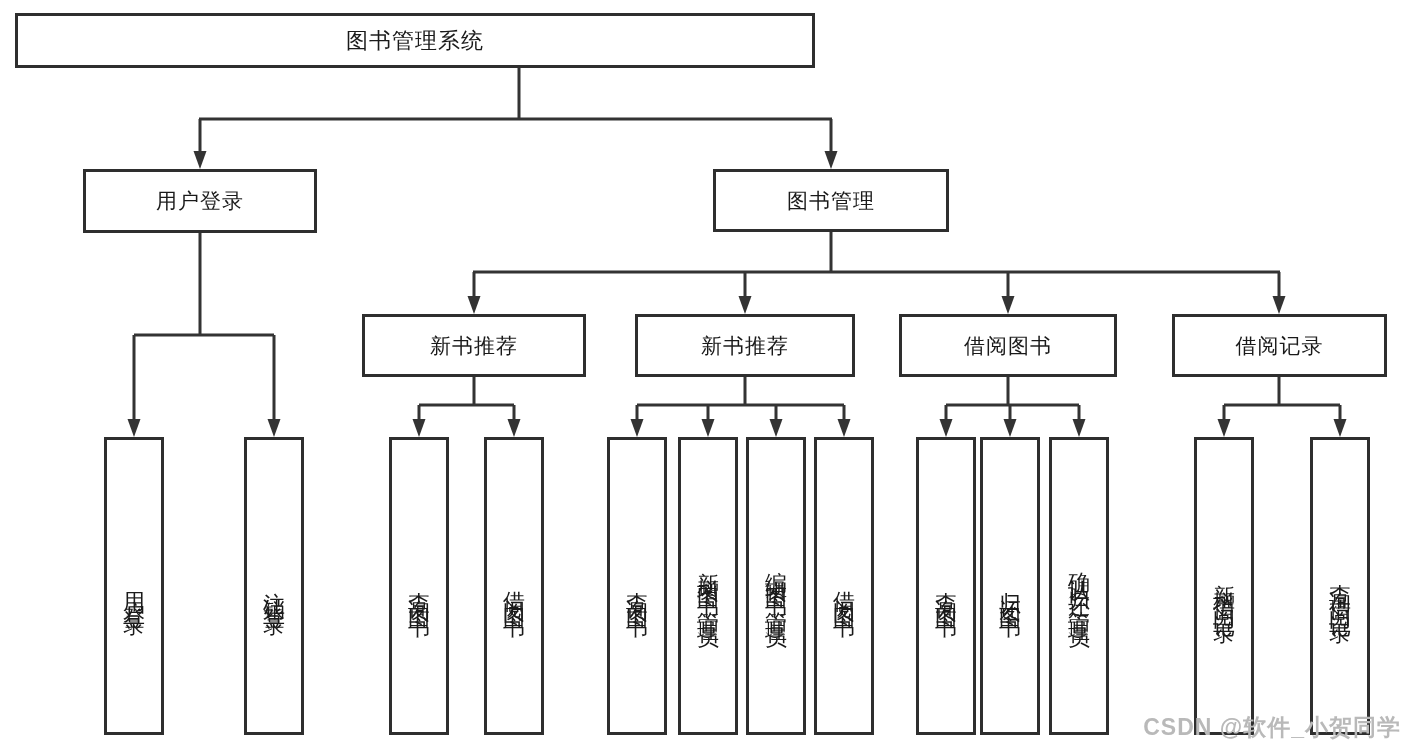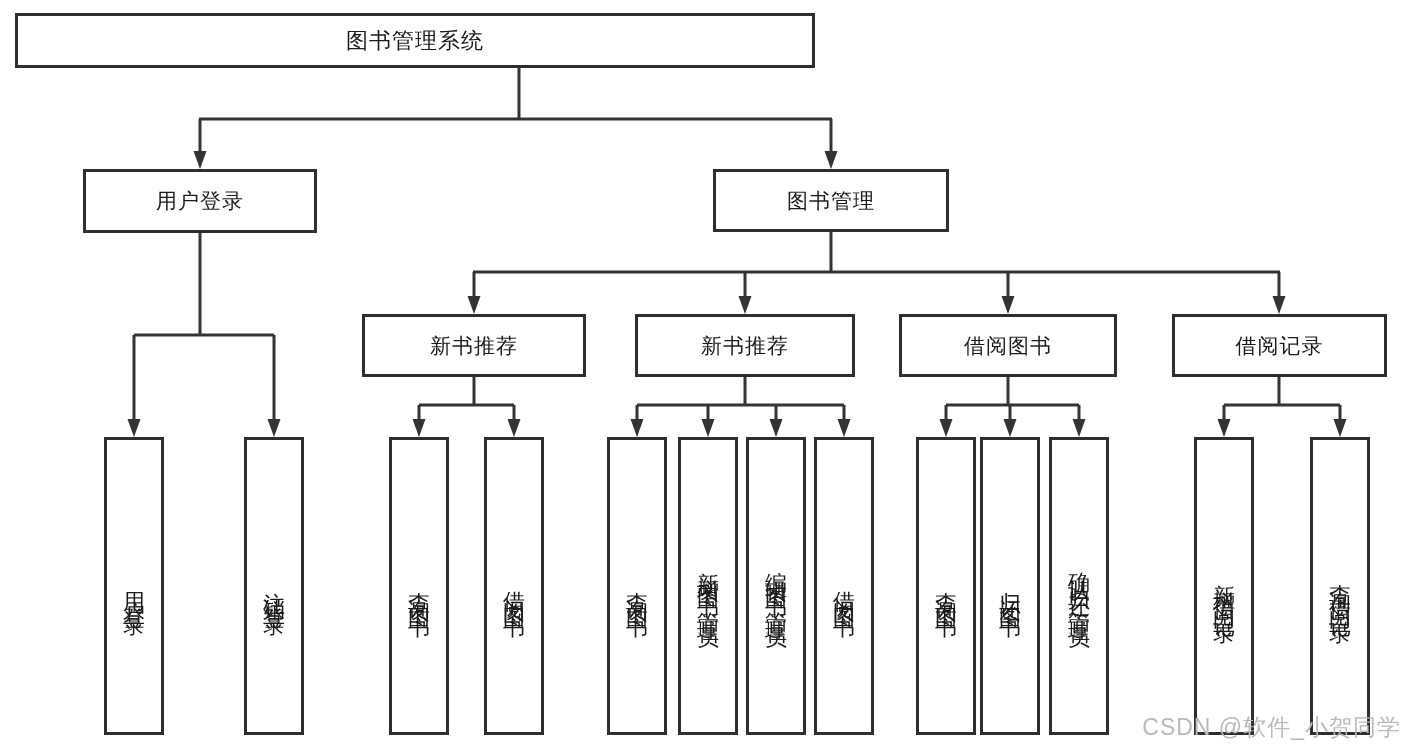--- a/index.html
+++ b/index.html
@@ -47,20 +47,21 @@
     white-space:nowrap;
   }
   .watermark {
     position:absolute;
     right:4px;
     bottom:4px;
     font-size:23px;
     color:#b9b9b9;
     letter-spacing:1px;
     white-space:nowrap;
+    font-weight:bold;
   }
 </style>
 </head>
 <body>
 
 <div id="canvas">
 
   <svg id="connectors" width="1405" height="747" viewBox="0 0 1405 747">
     <path stroke="#333333" stroke-width="3" fill="none" d="
       M519 68 V119 M199 119 H832 M200 119 V153 M831 119 V153

